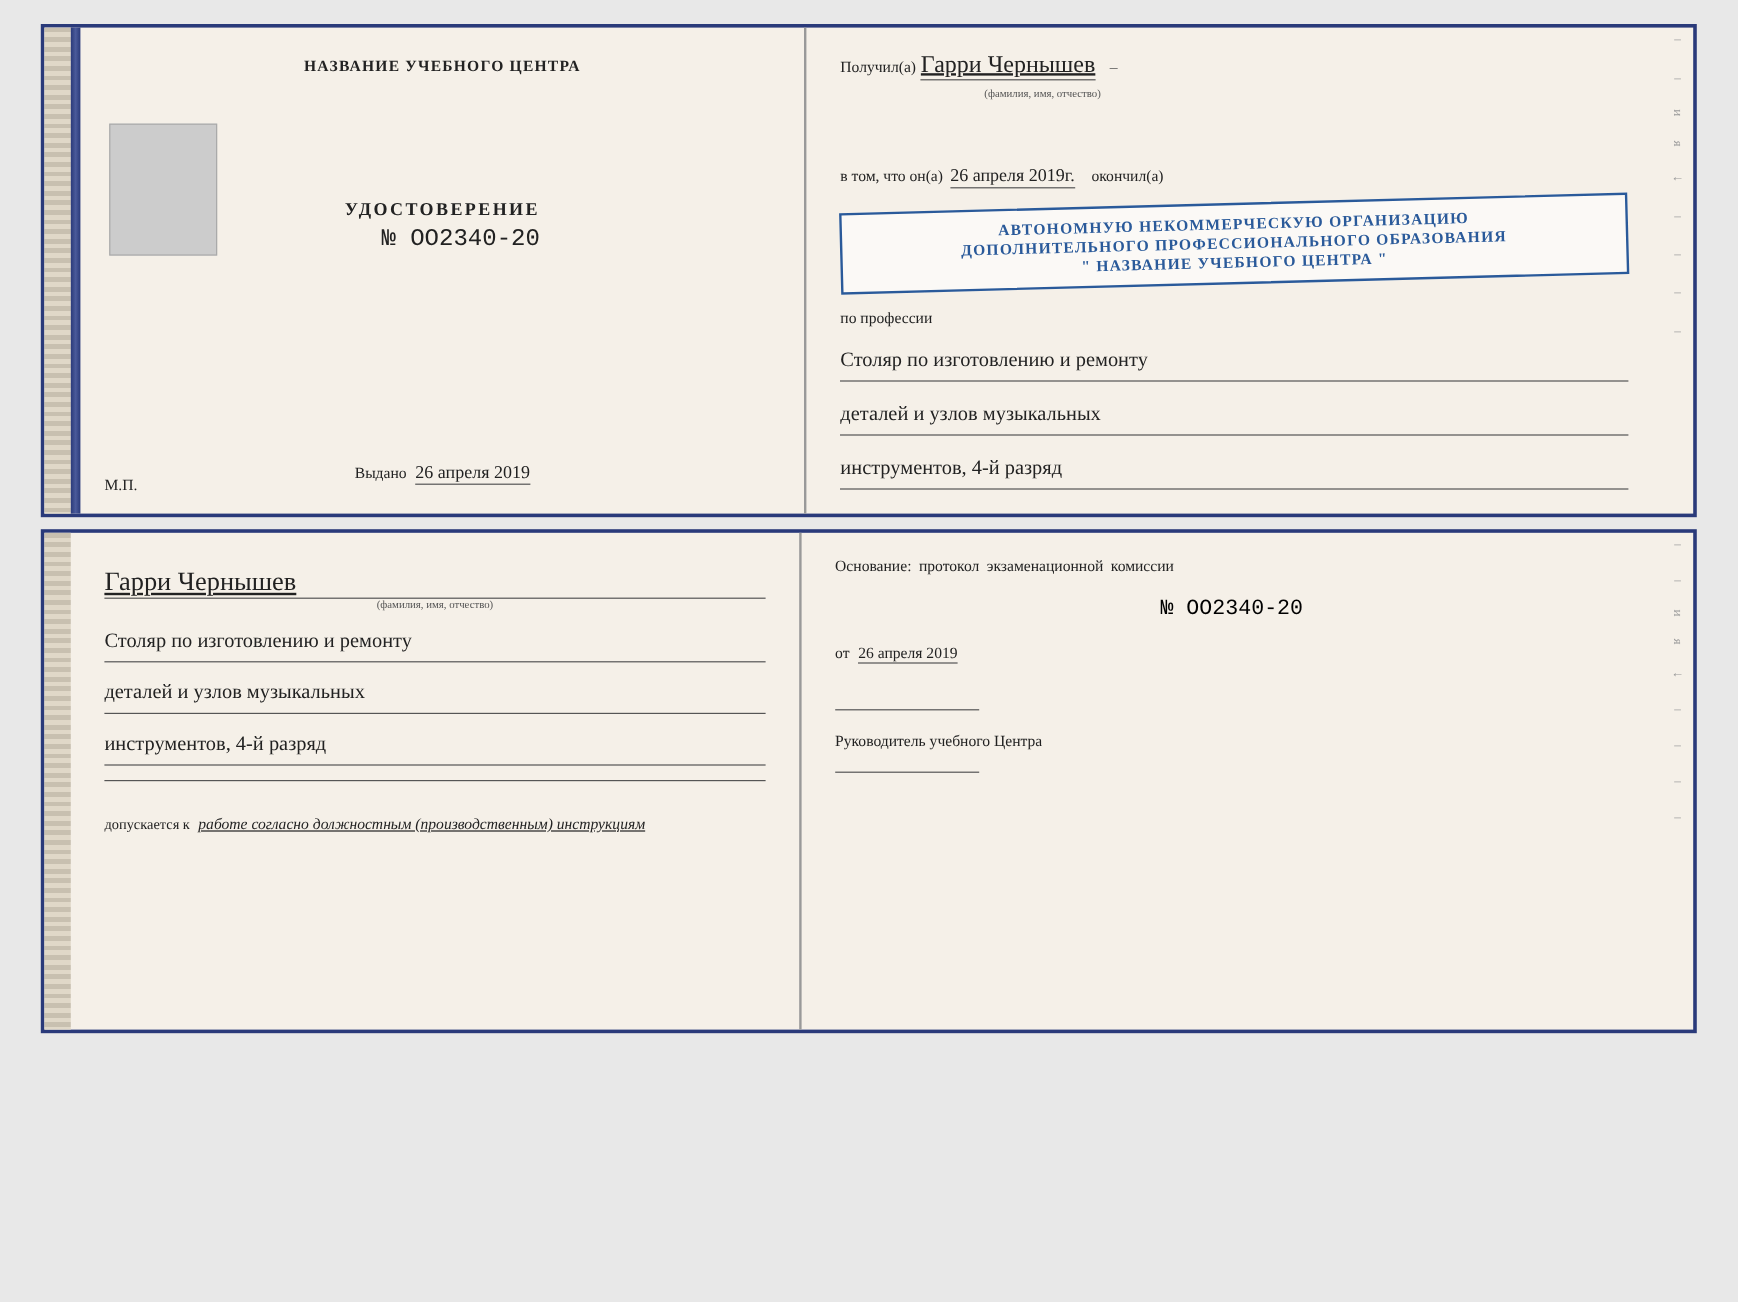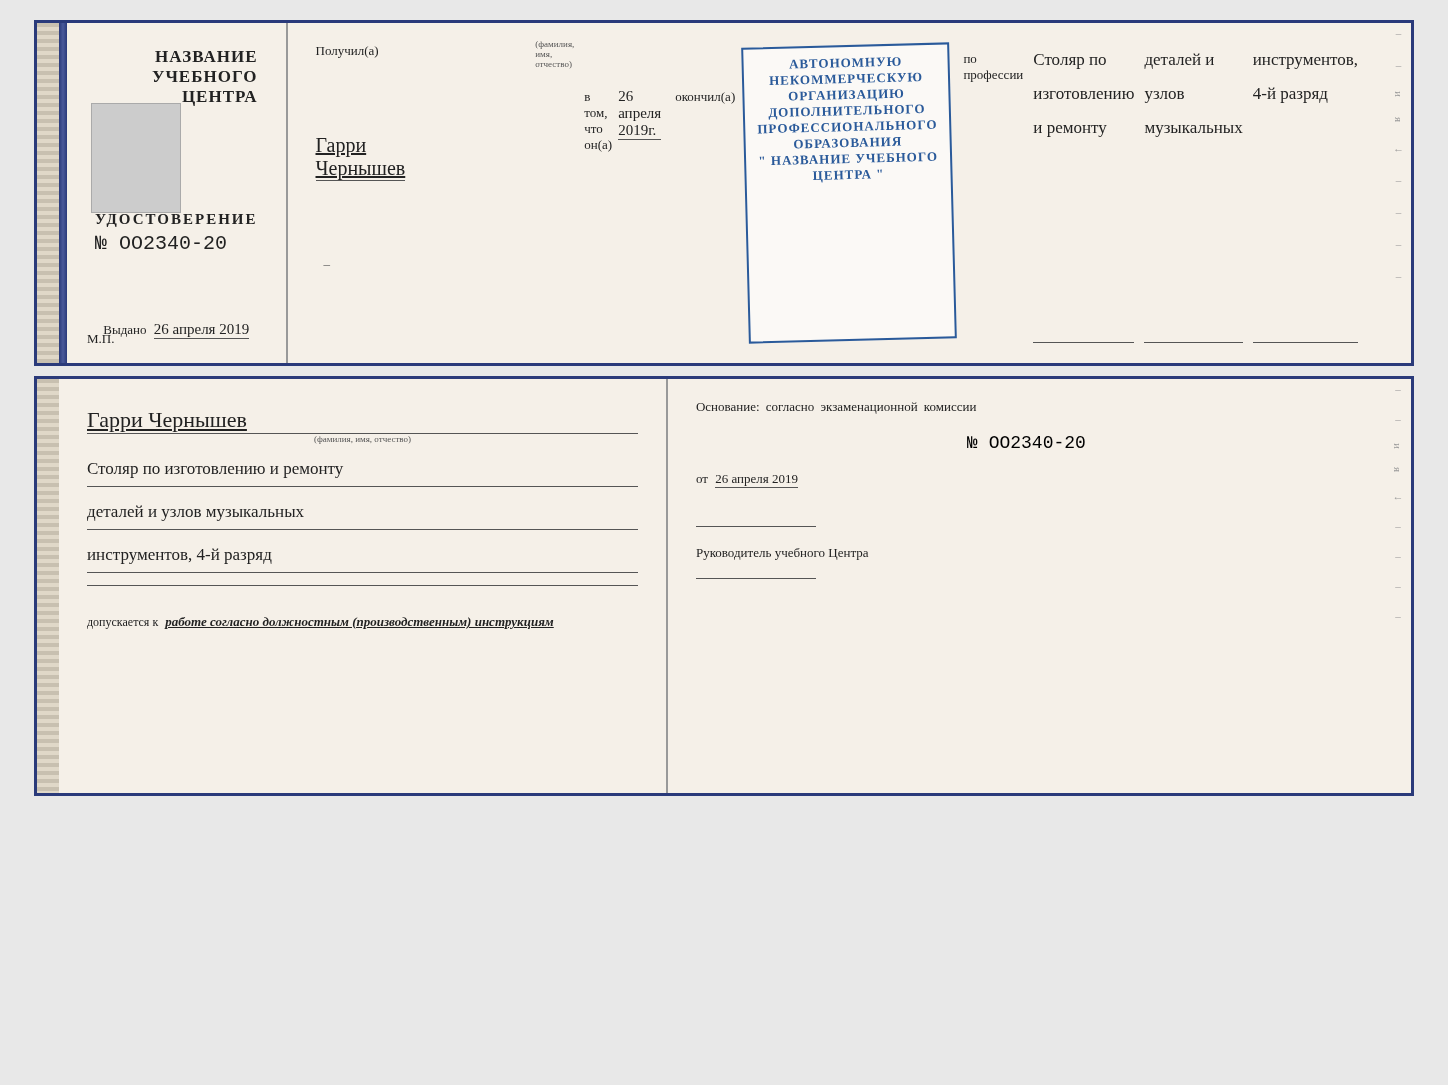--- a/index.html
+++ b/index.html
@@ -47,46 +47,47 @@
       align-items: center;
       gap: 16px;
       min-height: 340px;
     }
 
     .booklet-right {
       flex: 1.2;
       padding: 20px 28px;
       position: relative;
       display: flex;
+      flex-direction: column;
       gap: 10px;
     }
 
     
     .center-title {
-      text-align: right;
-      font-size: 17px;
+      text-align: center;
+      font-size: 13px;
       font-weight: bold;
       letter-spacing: 1px;
       color: #222;
       margin-bottom: 8px;
     }
 
     .photo-placeholder {
       width: 90px;
       height: 110px;
       background: #ccc;
       border: 1px solid #aaa;
       position: absolute;
       left: 24px;
       top: 80px;
     }
 
     .udostoverenie-block {
       margin-top: 40px;
-      text-align: left;
+      text-align: right;
     }
 
     .udostoverenie-title {
       font-size: 15px;
       font-weight: bold;
       letter-spacing: 2px;
       color: #222;
     }
 
     .udostoverenie-num {
@@ -223,21 +224,20 @@
       font-size: 12px;
       color: #222;
       margin-top: 16px;
     }
 
     .italic-handwritten {
       font-family: 'Segoe Script', 'Bradley Hand', cursive;
       font-style: italic;
       font-size: 13px;
       color: #222;
-      font-weight: bold;
     }
 
     .osnovanie-title {
       font-size: 13px;
       color: #222;
       word-spacing: 3px;
     }
 
     .num-big {
       font-size: 18px;
@@ -355,21 +355,21 @@
 
       <div style="border-bottom:1px solid #555; margin:4px 0;"></div>
 
       <div class="dopuskaetsya-line">
         <span>допускается к</span>
         <span class="italic-handwritten" style="text-decoration: underline; margin-left: 4px;">работе согласно должностным (производственным) инструкциям</span>
       </div>
     </div>
 
     <div class="bottom-right">
-      <div class="osnovanie-title">Основание: согласно экзаменационной  комиссии</div>
+      <div class="osnovanie-title">Основание: протокол экзаменационной  комиссии</div>
 
       <div class="num-big">№  OO2340-20</div>
 
       <div class="ot-line">
         <span>от</span>
         <span class="underline-text" style="margin-left:4px;">26 апреля 2019</span>
       </div>
 
       <div class="predsedatel-block">
         <div class="signature-line"></div>

